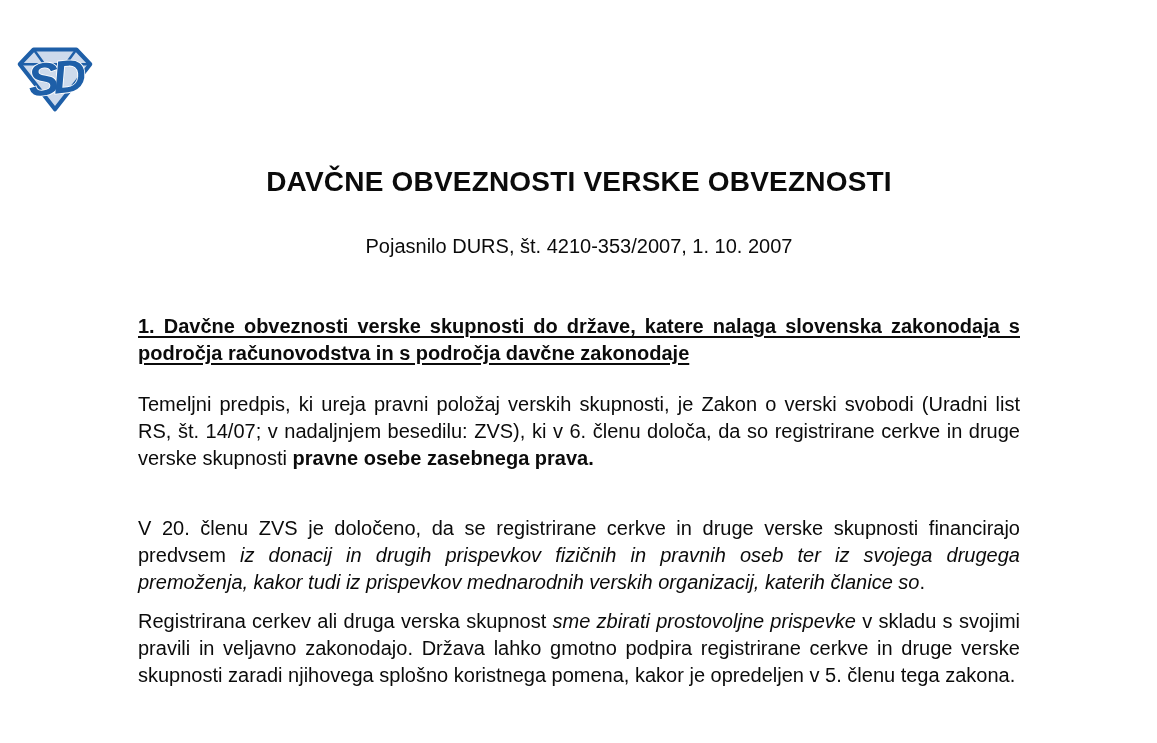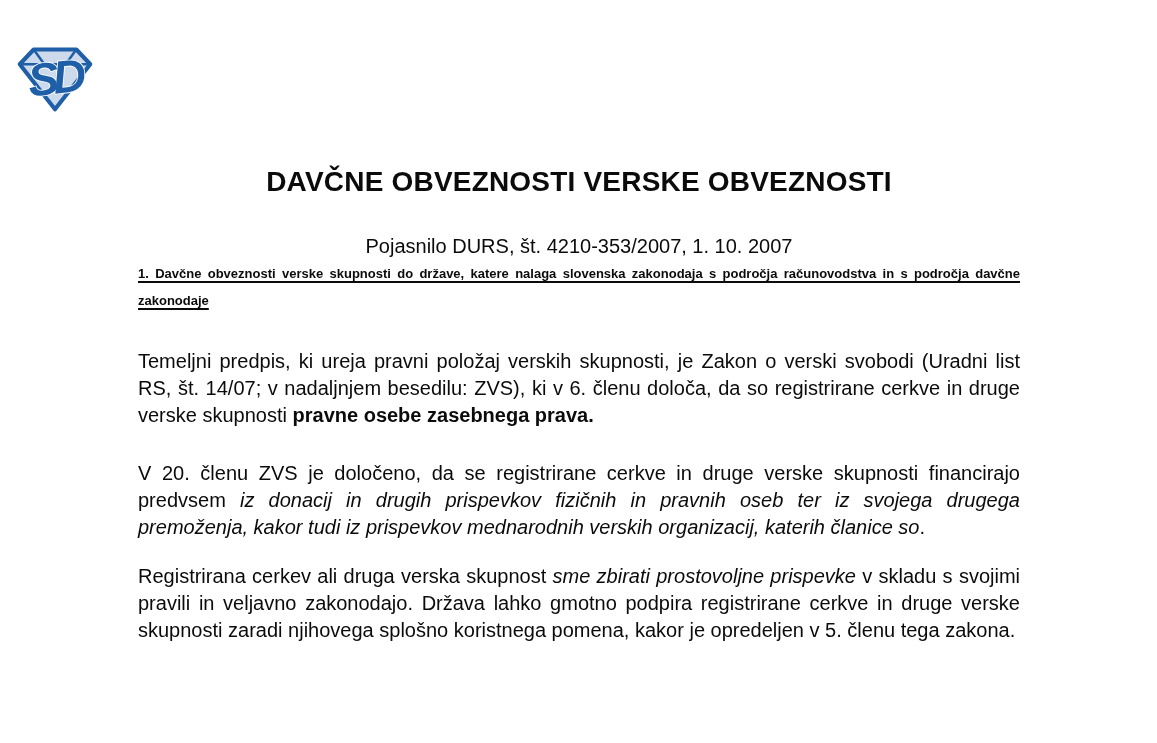--- a/index.html
+++ b/index.html
@@ -34,36 +34,37 @@
     letter-spacing: 0.2px;
     white-space: nowrap;
   }
   .ref-line {
     margin-top: 35px;
     font-size: 20px;
     line-height: 27px;
     text-align: center;
   }
   .section-heading {
-    font-size: 13px;
+    margin-top: 53px;
+    font-size: 20px;
     font-weight: bold;
     line-height: 27px;
     text-align: justify;
     text-decoration: underline;
     text-decoration-thickness: 2px;
     text-underline-offset: 3px;
   }
   .para {
     font-size: 20px;
     line-height: 27px;
     text-align: justify;
   }
-  .para-1 { margin-top: 34px; }
-  .para-2 { margin-top: 31px; }
-  .para-3 { margin-top: 22px; }
+  .para-1 { margin-top: 24px; }
+  .para-2 { margin-top: 43px; }
+  .para-3 { margin-top: 12px; }
   .b { font-weight: bold; }
   .i { font-style: italic; }
 </style>
 </head>
 <body>
 
 <div class="page">
 
   <svg class="logo" viewBox="0 0 100 84" aria-hidden="true">
     <path d="M7,24 L24,6 L76,6 L93,24 L50,79 Z" fill="#cddaec" stroke="#1e5fa8" stroke-width="5" stroke-linejoin="round"></path>

